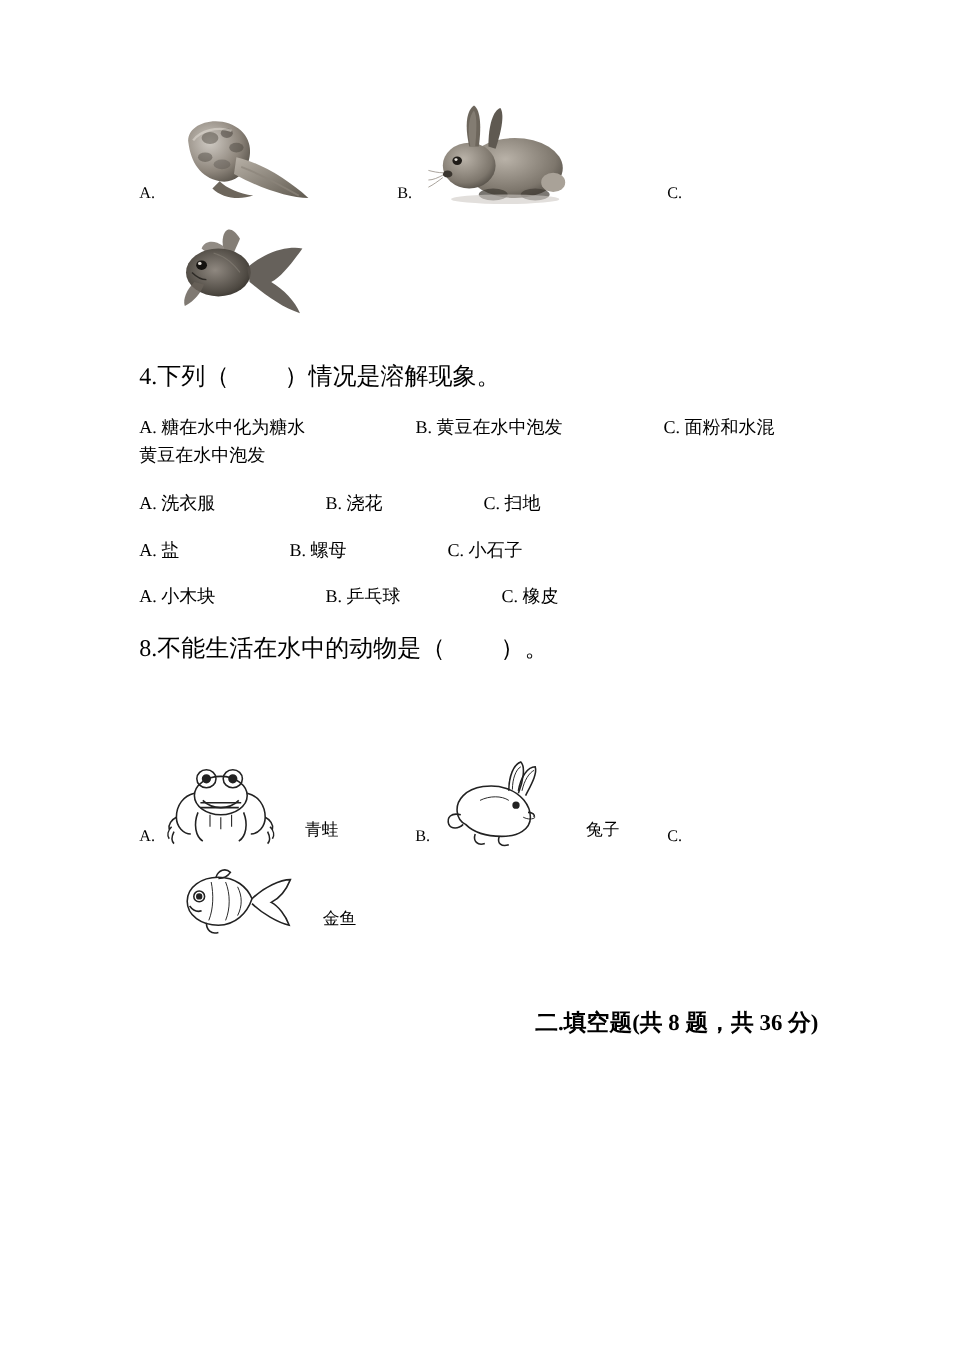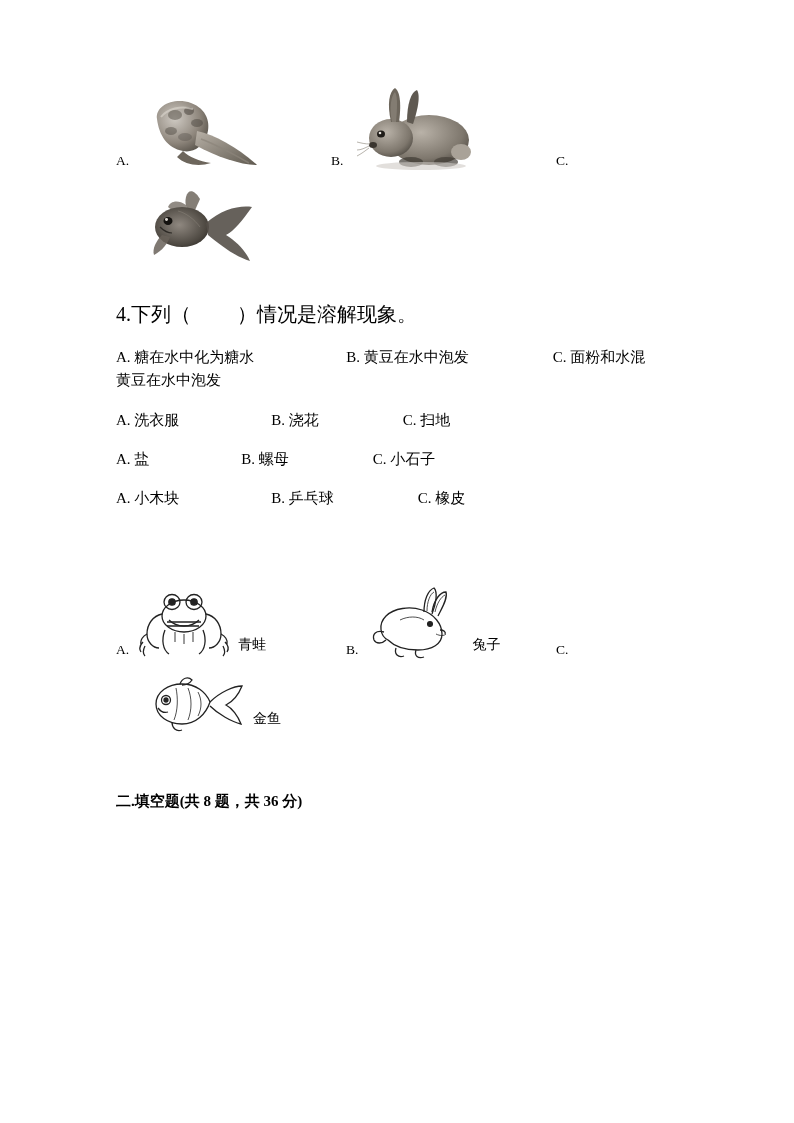--- a/index.html
+++ b/index.html
@@ -44,21 +44,21 @@
     line-height: 1;
     padding-bottom: 6px;
     white-space: nowrap;
   }
   .opt-pic {
     margin-left: 8px;
   }
   .opt-caption {
     font-size: 14px;
     padding-bottom: 8px;
-    margin-left: 6px;
+    margin-left: 22px;
     text-align: right;
   }
 
   
   .photo {
     display: block;
   }
 
   
   .q {
@@ -76,23 +76,24 @@
     position: relative;
   }
   .opts .sp1 { display:inline-block; width: 92px; }
   .opts .sp2 { display:inline-block; width: 84px; }
   .blank {
     display: inline-block;
     min-width: 46px;
   }
 
   .section-title {
-    font-size: 15px;
+    font-size: 19px;
     font-weight: bold;
     margin: 0;
+    text-align: right;
   }
 
   .spacer-1 { height: 34px; }
   .spacer-3 { height: 58px; }
   .spacer-4 { height: 56px; }
 </style>
 </head>
 <body>
 
 <div class="page">
@@ -204,20 +205,23 @@
     </p>
 
     <p class="opts">
       <span>A. 盐</span><span class="sp1"></span><span>B. 螺母</span><span class="sp2"></span><span>C. 小石子</span>
     </p>
 
     <p class="opts">
       <span>A. 小木块</span><span class="sp1"></span><span>B. 乒乓球</span><span class="sp2"></span><span>C. 橡皮</span>
     </p>
 
+    <p class="q">
+      <span>8.</span><span>不能生活在水中的动物是（</span><span class="blank"></span><span>）。</span>
+    </p>
 
     <div class="spacer-3"></div>
 
     <div class="img-row">
 
       <div class="img-opt" style="width:230px;">
         <span class="opt-letter">A.</span>
         <span class="opt-pic">
           <svg class="photo" width="95" height="78" viewBox="0 0 95 78" fill="none" stroke="#222" stroke-width="1.3">
             <ellipse cx="47" cy="32" rx="22" ry="16"></ellipse>

